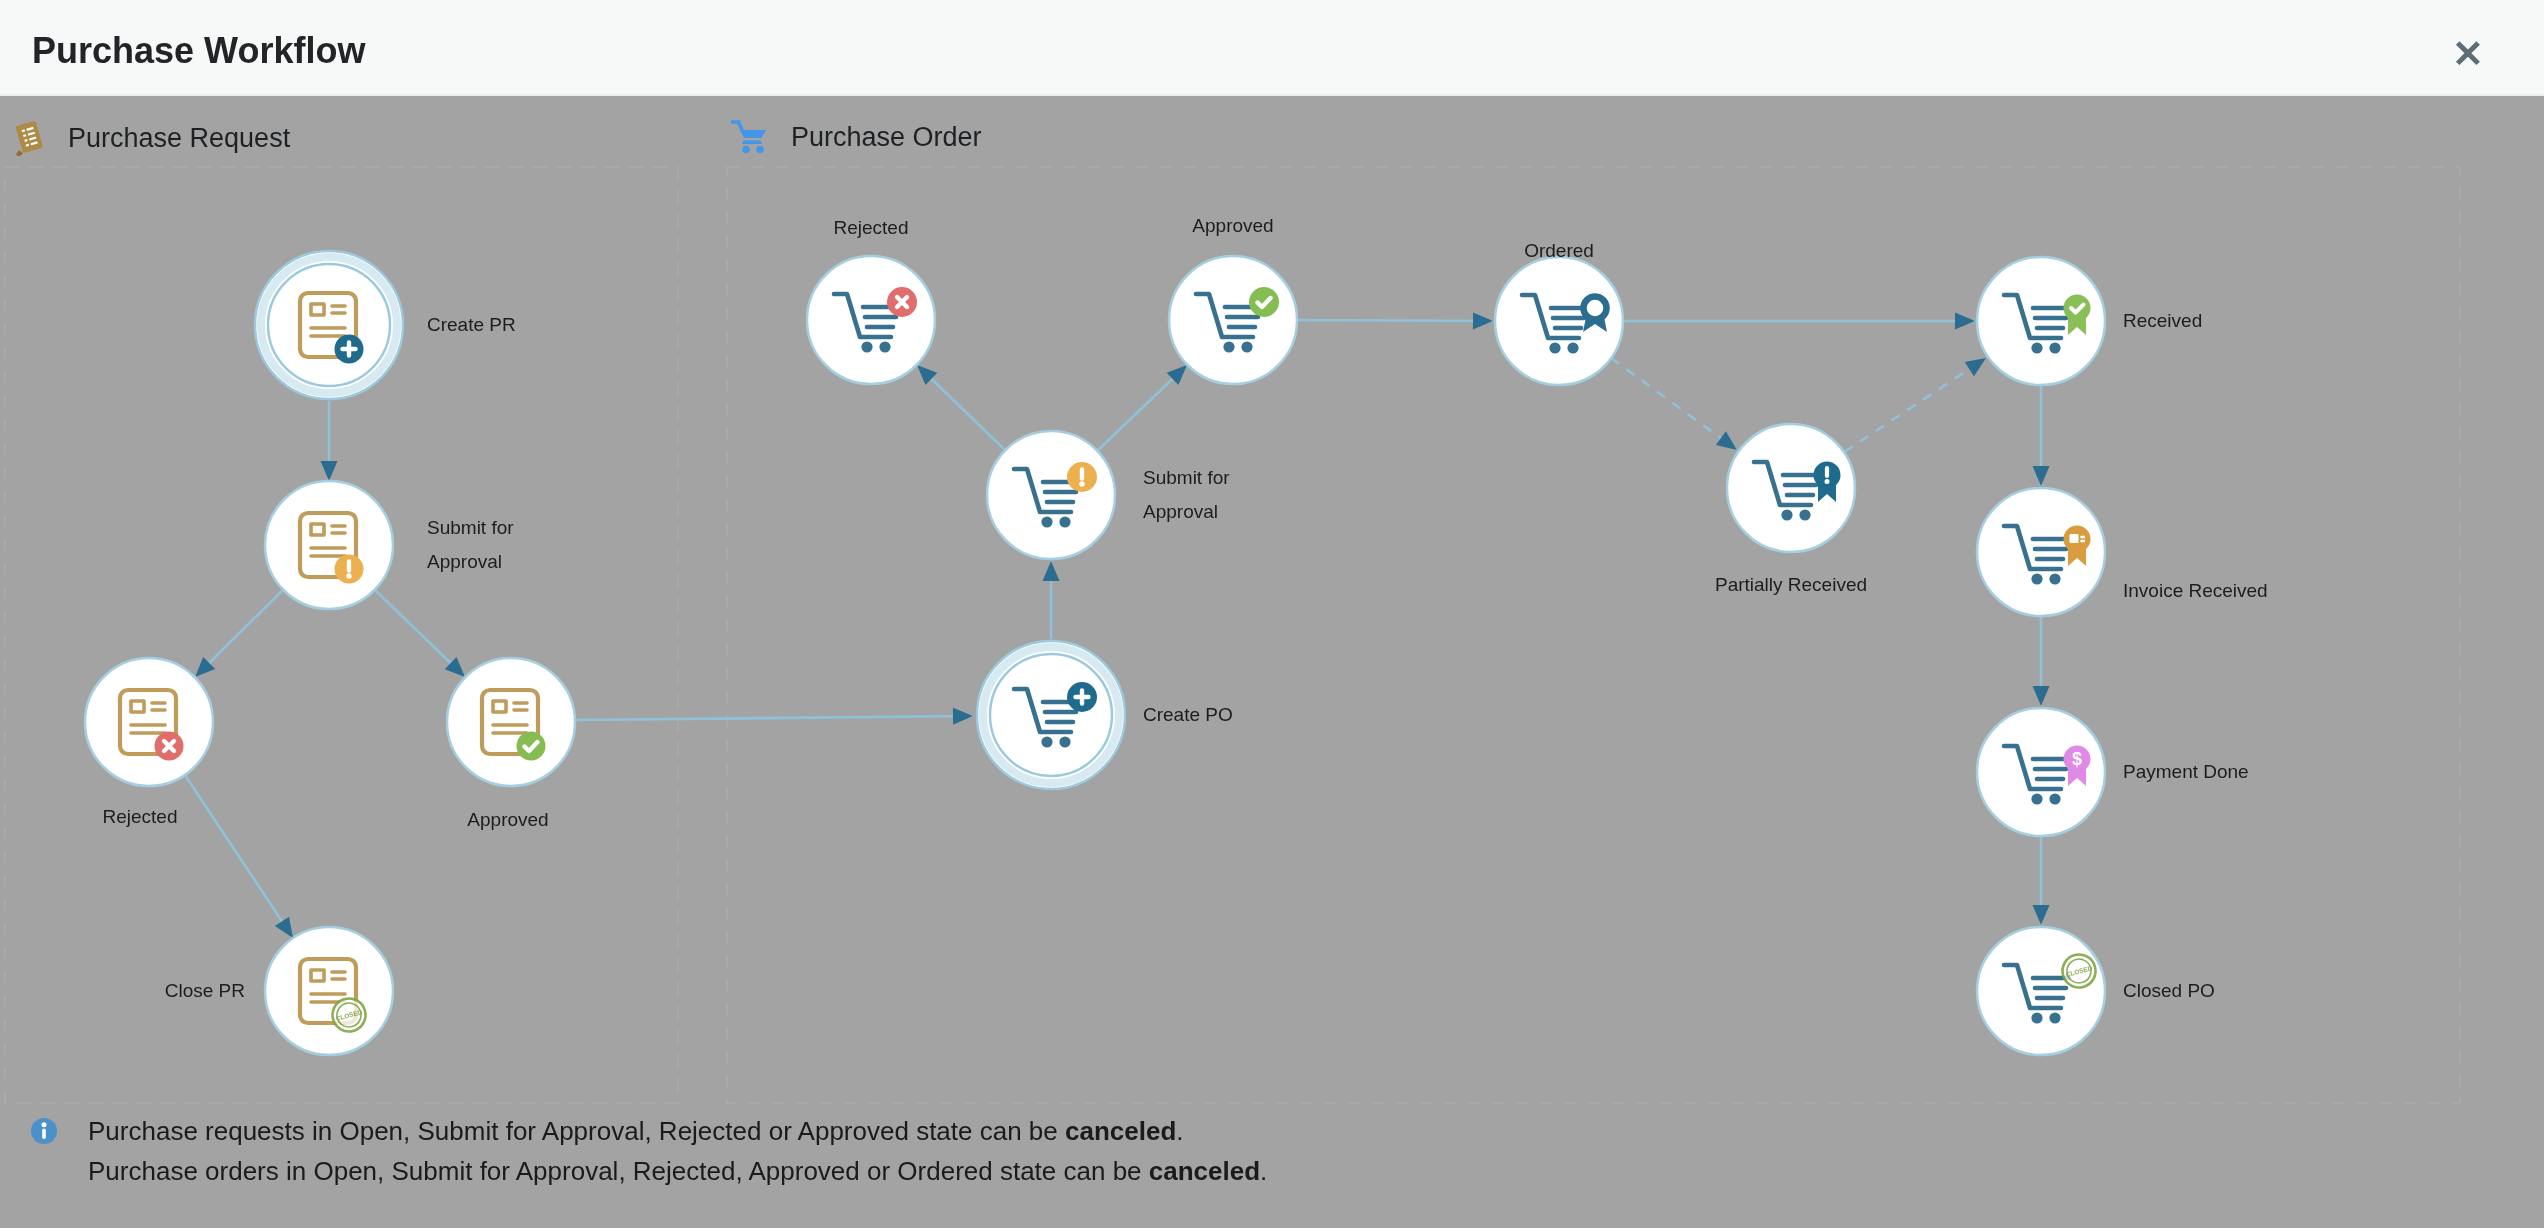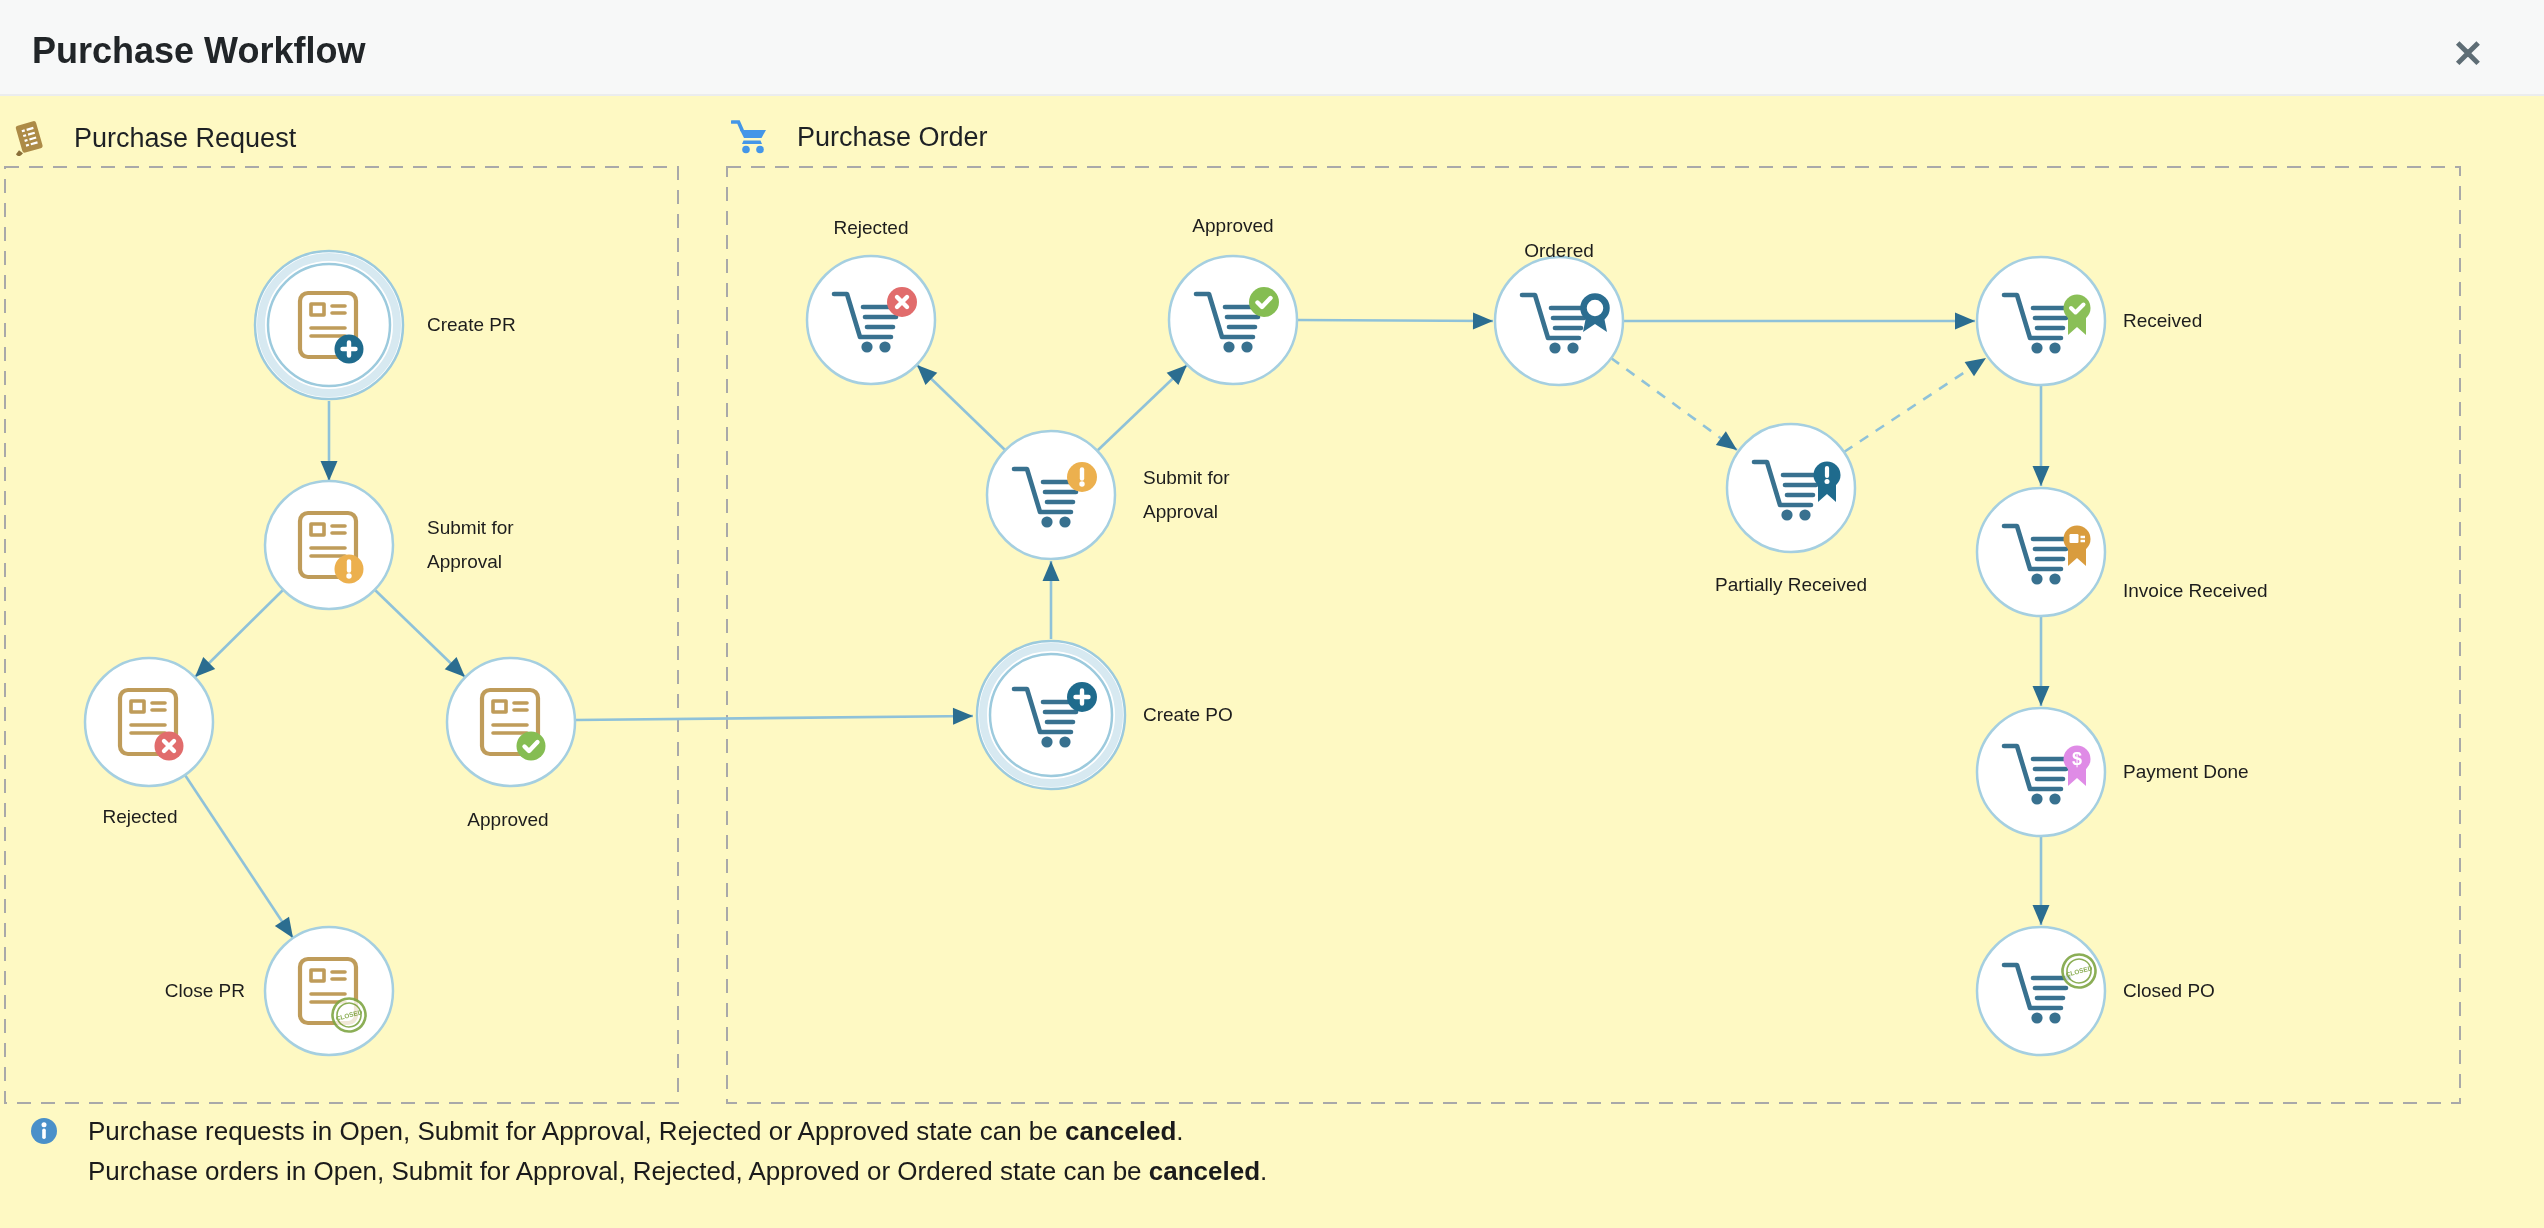--- a/index.html
+++ b/index.html
@@ -1,24 +1,24 @@
 <!DOCTYPE html>
 <html><head>
 <meta charset="utf-8">
 <style>
   html,body{margin:0;padding:0;background:#fff;}
   body{width:2544px;height:1228px;position:relative;overflow:hidden;
        font-family:"Liberation Sans","DejaVu Sans",sans-serif;color:#1d1d1d;}
-  .modal{position:absolute;inset:0;background:#fef9c3;}
+  .modal{position:absolute;inset:0;background:#a3a3a3;}
   .modal-header{position:absolute;left:0;top:0;width:2544px;height:96px;
         background:#f7f8f8;border-bottom:2px solid #ebedee;box-sizing:border-box;}
   .modal-title{position:absolute;left:32px;top:30px;font-size:36px;font-weight:600;color:#212528;}
   .close-btn{position:absolute;right:48px;top:26px;width:56px;height:56px;border:none;background:transparent;
         font-size:38px;font-weight:700;color:#5e6d75;cursor:pointer;line-height:56px;padding:0;}
-  .section-label{position:absolute;display:flex;align-items:center;gap:28px;font-size:27px;color:#1e2124;}
+  .section-label{position:absolute;display:flex;align-items:center;gap:22px;font-size:27px;color:#1e2124;}
   .section-label .txt{white-space:nowrap;}
   .diagram{position:absolute;left:0;top:0;}
   .nlabel{position:absolute;font-size:19px;line-height:34px;color:#1d1d1d;}
   .lab-left{transform:translateY(-50%);}
   .lab-center{transform:translateX(-50%);text-align:center;white-space:nowrap;}
   .lab-right{transform:translateY(-50%);text-align:right;white-space:nowrap;}
   .nowrap{white-space:nowrap;}
   .note-line{position:absolute;left:88px;font-size:26px;line-height:34px;color:#1b1b1b;}
   .note-line b{font-weight:700;}
   .info-badge{position:absolute;left:30px;top:1117px;}

